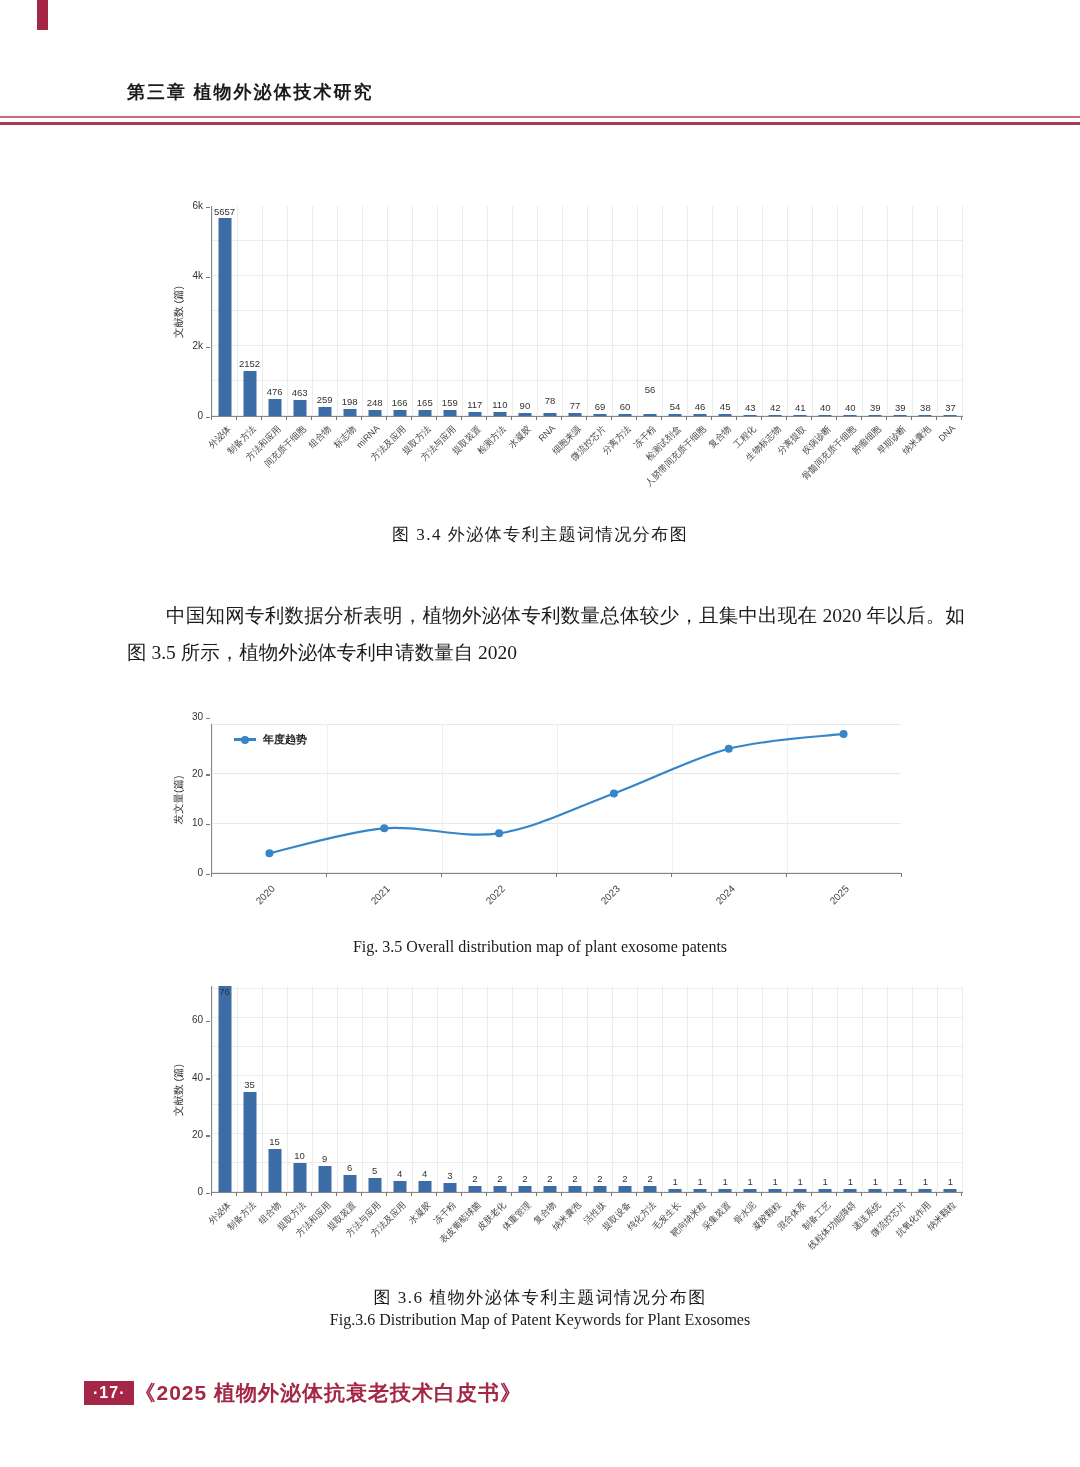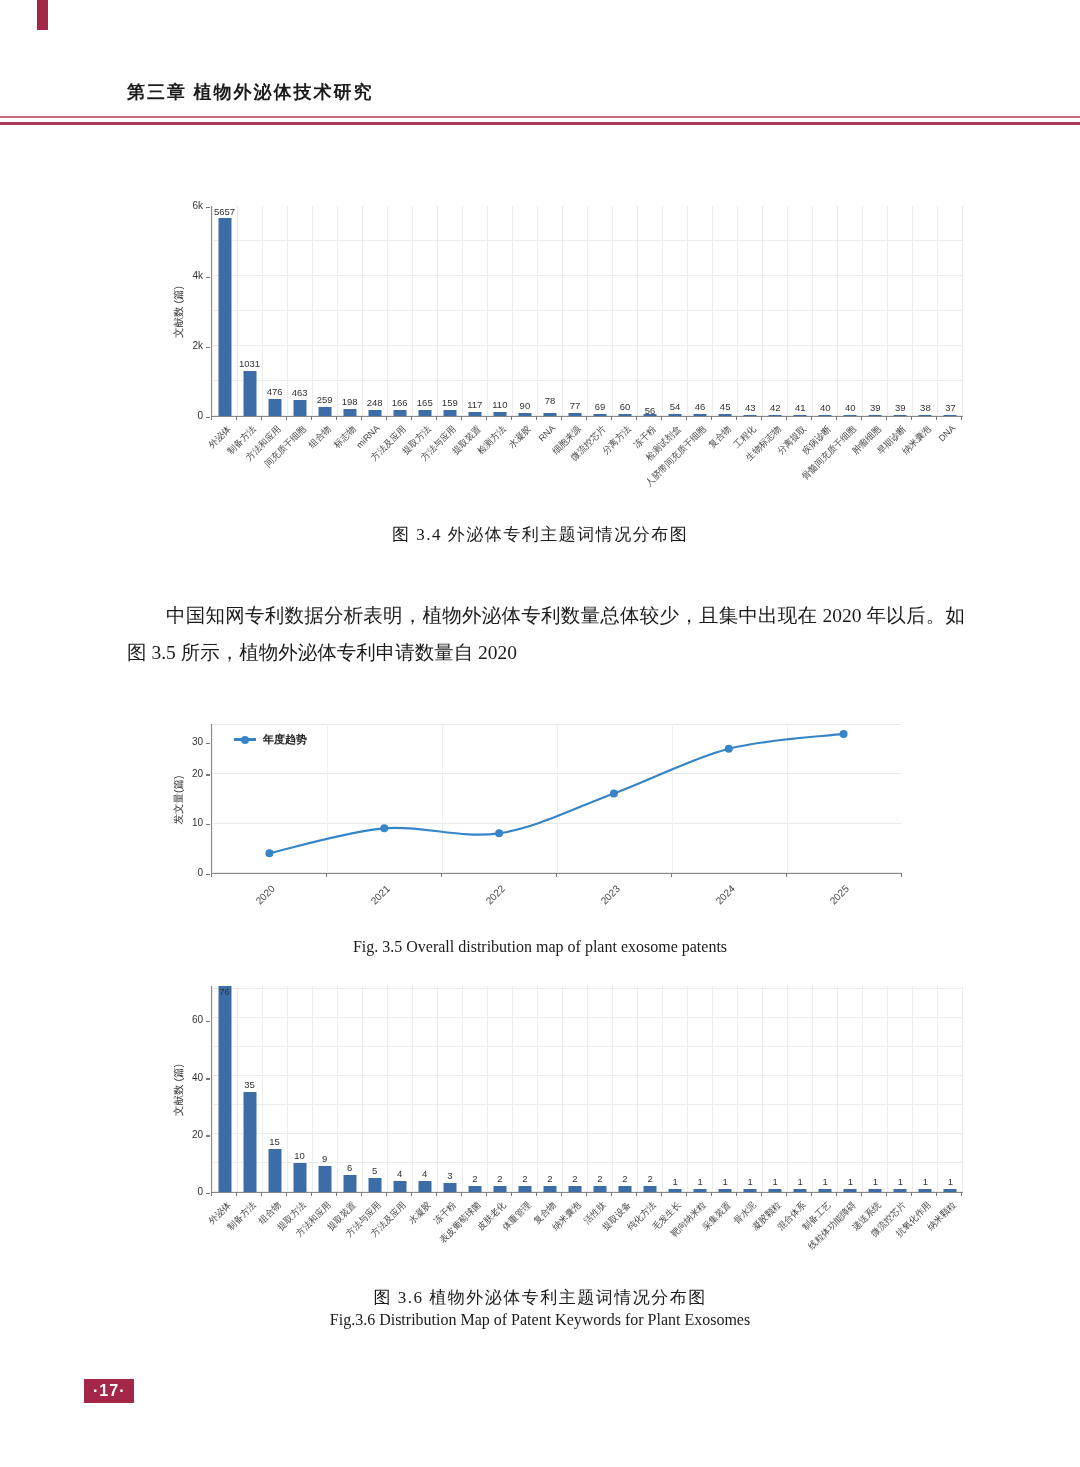--- a/index.html
+++ b/index.html
@@ -97,21 +97,21 @@
         <div class="ytick" style="bottom: 204px;">6k</div>
       </div>
     <div class="bars">
         <div class="slot">
           <div class="bar" style="height: 197.995px;"></div>
           <div class="val" style="bottom: 199px;">5657</div>
           <div class="xlab">外泌体</div>
         </div>
         <div class="slot">
           <div class="bar" style="height: 44.695px;"></div>
-          <div class="val" style="bottom: 46.695px;">1031</div>
+          <div class="val" style="bottom: 46.695px;">2152</div>
           <div class="xlab">制备方法</div>
         </div>
         <div class="slot">
           <div class="bar" style="height: 16.66px;"></div>
           <div class="val" style="bottom: 18.66px;">476</div>
           <div class="xlab">方法和应用</div>
         </div>
         <div class="slot">
           <div class="bar" style="height: 16.205px;"></div>
           <div class="val" style="bottom: 18.205px;">463</div>
@@ -177,21 +177,21 @@
           <div class="val" style="bottom: 4.415px;">69</div>
           <div class="xlab">微流控芯片</div>
         </div>
         <div class="slot">
           <div class="bar" style="height: 2.1px;"></div>
           <div class="val" style="bottom: 4.1px;">60</div>
           <div class="xlab">分离方法</div>
         </div>
         <div class="slot">
           <div class="bar" style="height: 1.96px;"></div>
-          <div class="val" style="bottom: 0; text-align: right;">56</div>
+          <div class="val" style="bottom: 21px; text-align: right;">56</div>
           <div class="xlab">冻干粉</div>
         </div>
         <div class="slot">
           <div class="bar" style="height: 1.89px;"></div>
           <div class="val" style="bottom: 3.89px;">54</div>
           <div class="xlab">检测试剂盒</div>
         </div>
         <div class="slot">
           <div class="bar" style="height: 1.61px;"></div>
           <div class="val" style="bottom: 3.61px;">46</div>
@@ -259,21 +259,21 @@
   <p class="first">中国知网专利数据分析表明，植物外泌体专利数量总体较少，且集中出现在 2020 年以后。如图 3.5 所示，植物外泌体专利申请数量自 2020</p>
 </div>
 
 <div class="chart chart2">
   <div class="ylabel">发文量(篇)</div>
   <div class="plot">
     <div class="yticks">
         <div class="ytick" style="bottom: -6px;">0</div>
         <div class="ytick" style="bottom: 43.6667px;">10</div>
         <div class="ytick" style="bottom: 93.3333px;">20</div>
-        <div class="ytick" style="bottom: 125px; margin-left: 48px;">30</div>
+        <div class="ytick" style="bottom: 150px; margin-left: 48px;">30</div>
       </div>
     <svg class="line-svg" viewBox="0 0 689 149">
         <path d="M57.4,129.1C76.6,125.0 134.0,107.6 172.3,104.3C210.5,101.0 248.8,115.1 287.1,109.3C325.4,103.5 363.6,83.6 401.9,69.5C440.2,55.5 478.5,34.8 516.8,24.8C555.0,14.9 612.4,12.4 631.6,9.9" fill="none" stroke="#3585c8" stroke-width="2.2"></path>
         <circle cx="57.416666666666664" cy="129.13333333333333" r="4" fill="#3585c8"></circle>
         <circle cx="172.25" cy="104.30000000000001" r="4" fill="#3585c8"></circle>
         <circle cx="287.0833333333333" cy="109.26666666666667" r="4" fill="#3585c8"></circle>
         <circle cx="401.9166666666667" cy="69.53333333333333" r="4" fill="#3585c8"></circle>
         <circle cx="516.75" cy="24.83333333333333" r="4" fill="#3585c8"></circle>
         <circle cx="631.5833333333334" cy="9.933333333333337" r="4" fill="#3585c8"></circle>
       </svg>
@@ -462,13 +462,14 @@
   </div>
 </div>
 
 <div class="caption cap36">
   <div class="zh">图 3.6 植物外泌体专利主题词情况分布图</div>
   <div class="en">Fig.3.6 Distribution Map of Patent Keywords for Plant Exosomes</div>
 </div>
 
 <div class="footer">
   <span class="page-badge">·17·</span>
+  <span class="book-title">《2025 植物外泌体抗衰老技术白皮书》</span>
 </div>
 
 </body></html>

